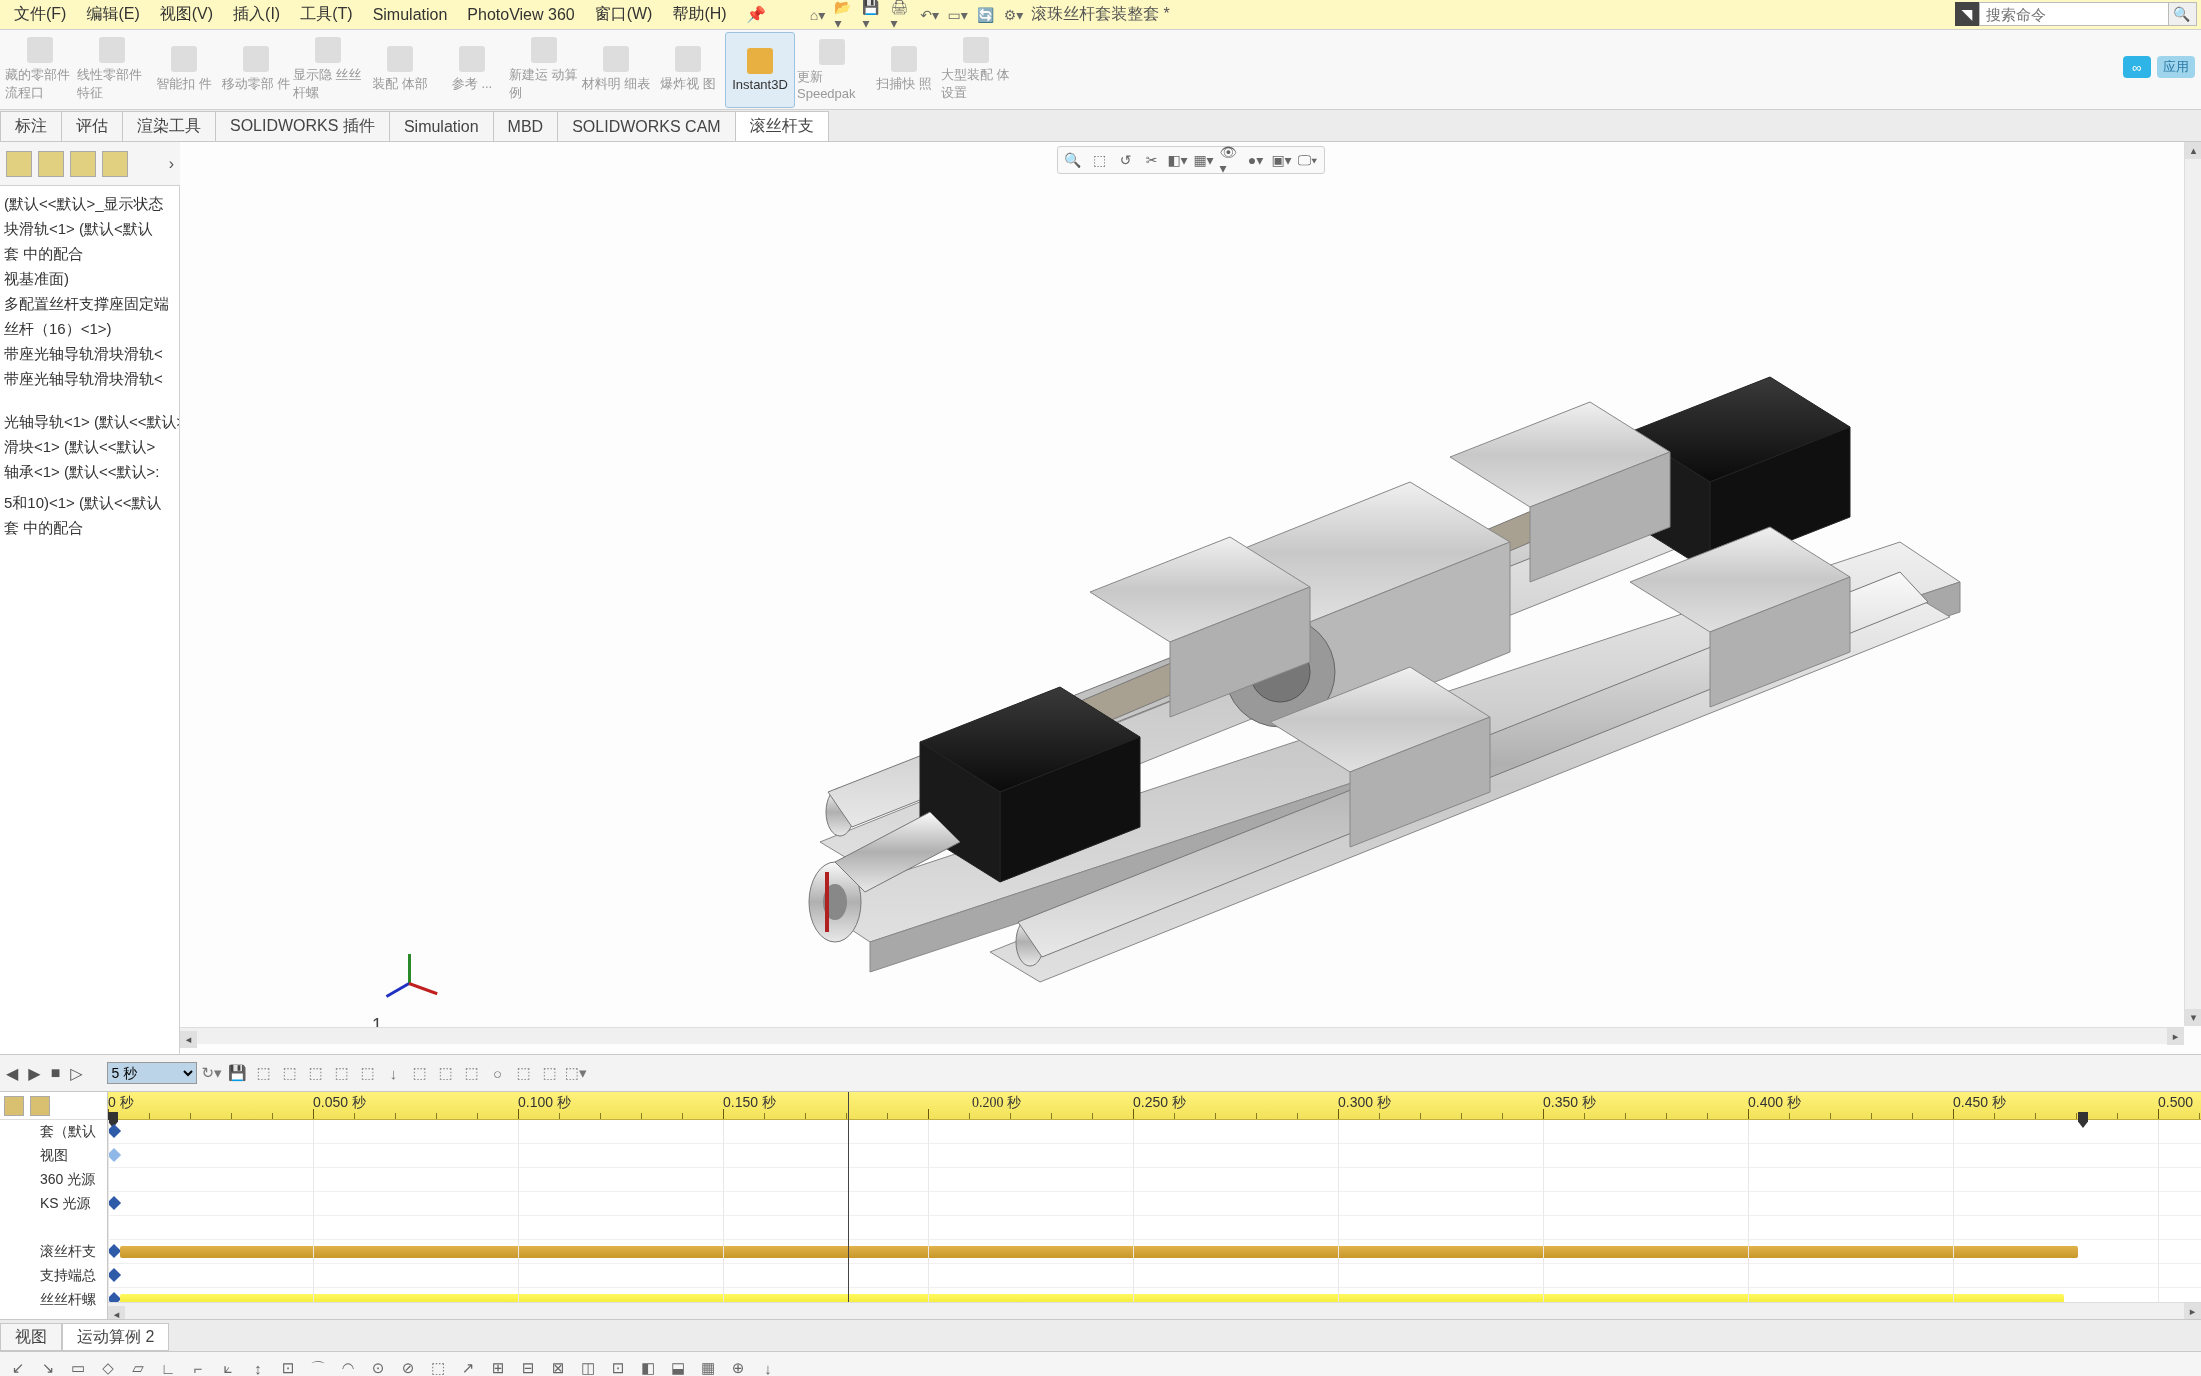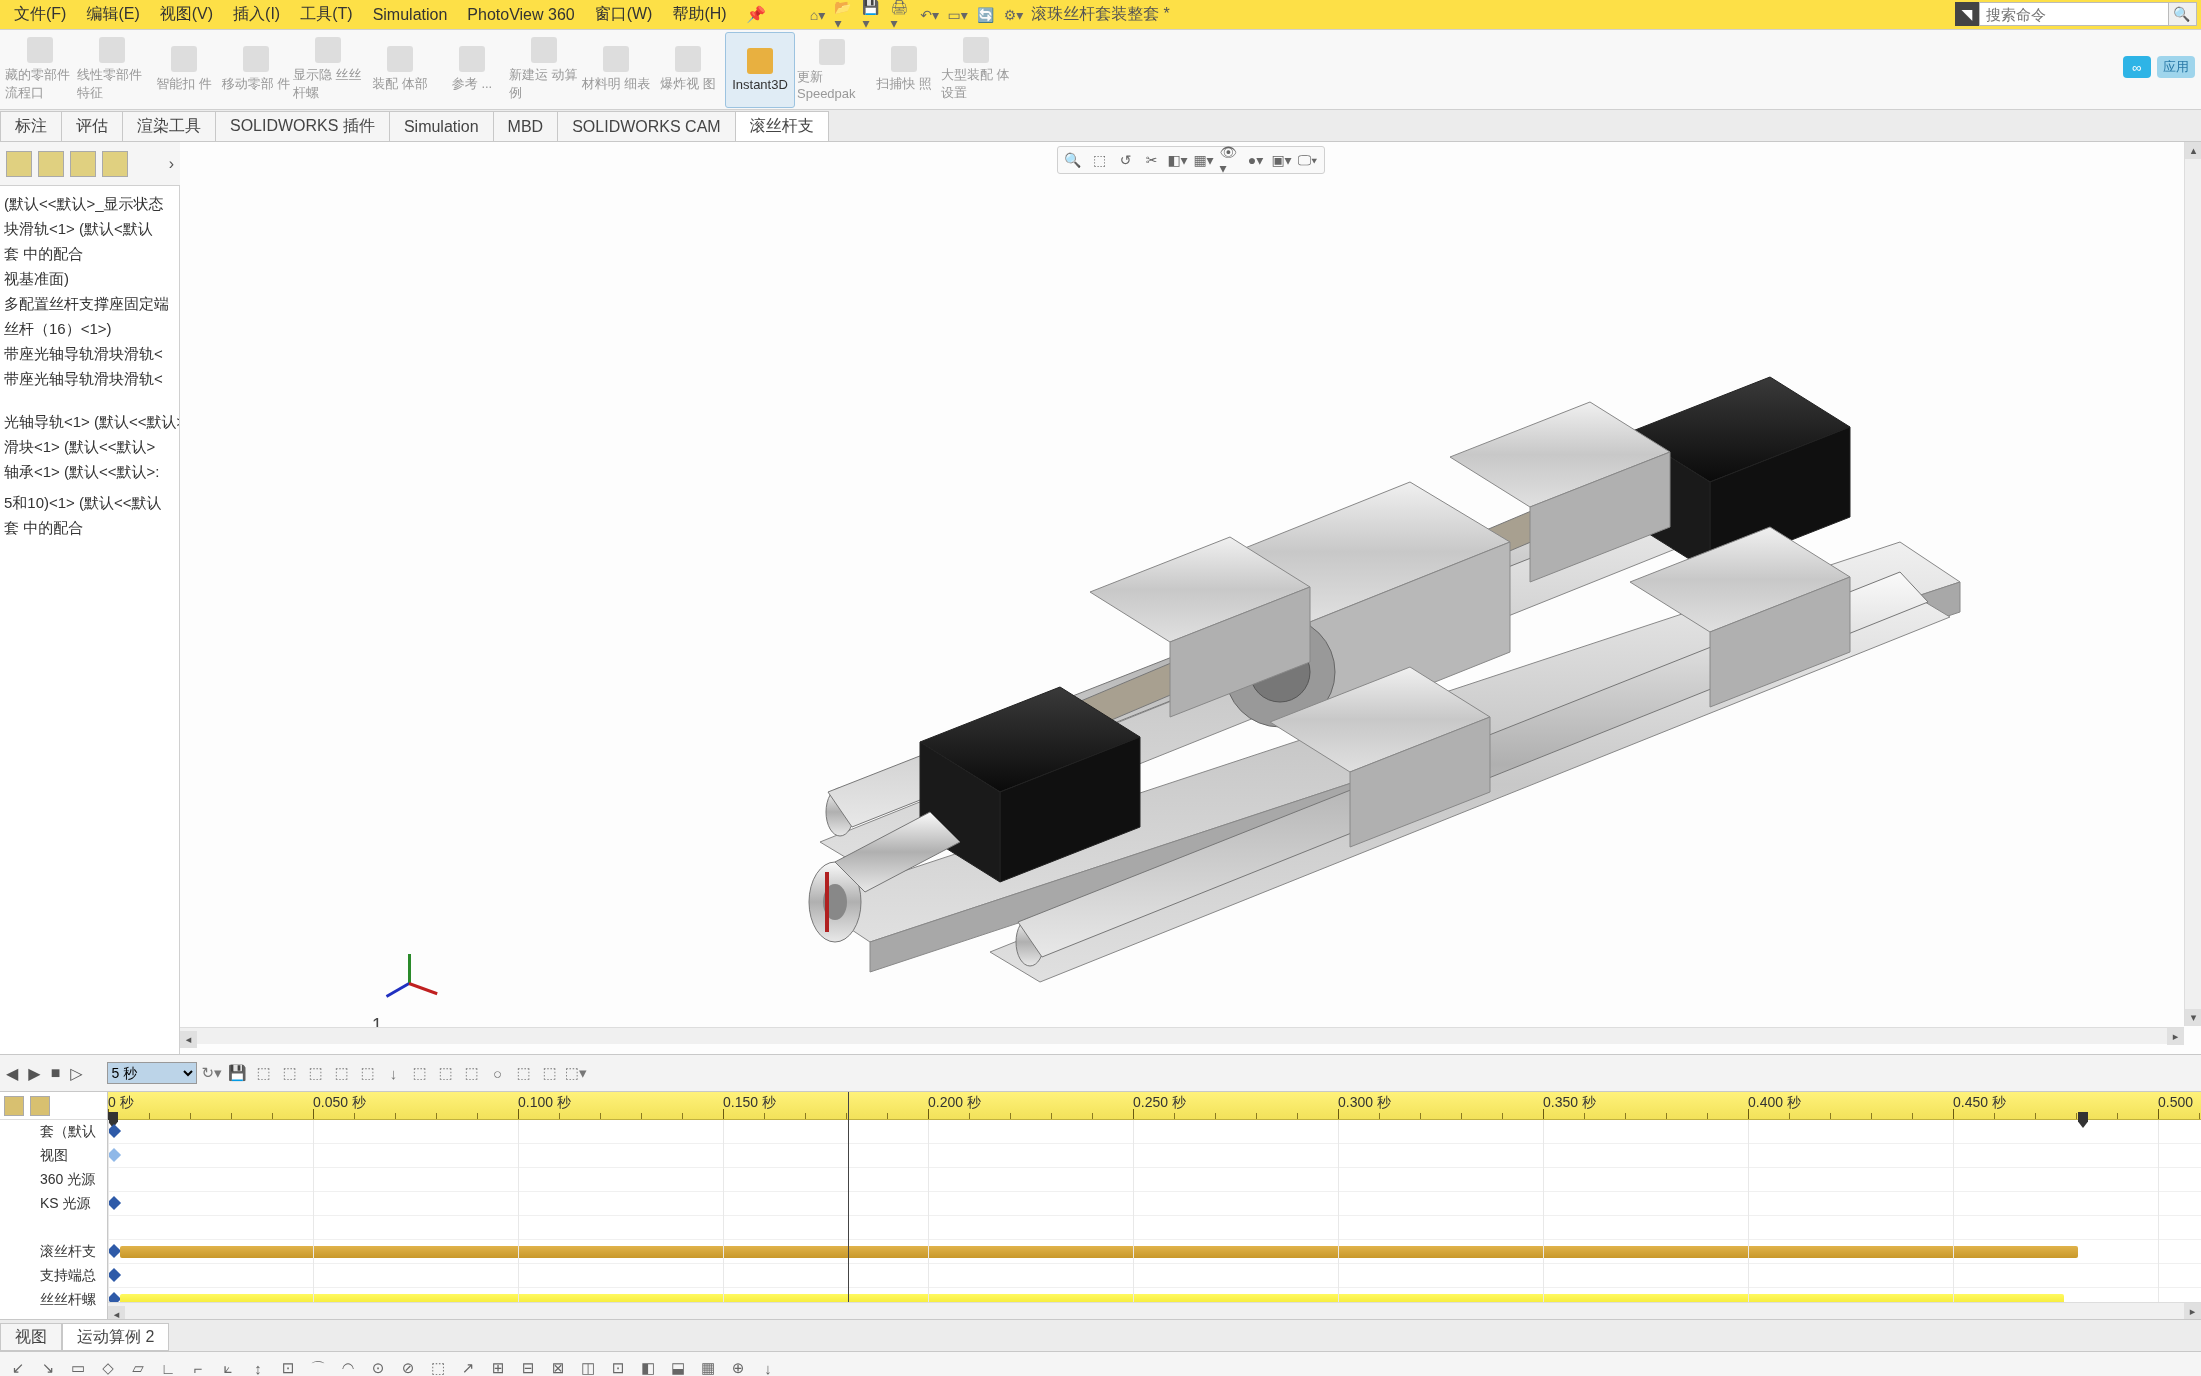--- a/index.html
+++ b/index.html
@@ -1,19 +1,19 @@
 <!DOCTYPE html>
 <html><head>
 <meta charset="utf-8">
 <style>
 * { margin: 0; padding: 0; box-sizing: border-box; font-family: "Microsoft YaHei", Arial, sans-serif; }
 body { width: 2201px; height: 1376px; background: #fff; overflow: hidden; font-size: 17px; }
 
 
-.menu-bar { height: 30px; background: #fde047; display: flex; align-items: center; padding: 0 4px; border-bottom: 1px solid #d0d0d0; position: relative; }
+.menu-bar { height: 30px; background: #fef9c3; display: flex; align-items: center; padding: 0 4px; border-bottom: 1px solid #d0d0d0; position: relative; }
 .menu-bar .menu { padding: 0 10px; height: 28px; display: flex; align-items: center; cursor: pointer; font-size: 16px; color: #333; }
 .menu-bar .qat { display: flex; align-items: center; gap: 6px; margin-left: 30px; }
 .menu-bar .qat .icon { width: 22px; height: 22px; display: flex; align-items: center; justify-content: center; color: #666; font-size: 14px; cursor: pointer; }
 .menu-bar .doc-title { position: absolute; left: 50%; transform: translateX(-50%); font-size: 16px; color: #555; }
 .menu-bar .search-wrap { position: absolute; right: 4px; top: 2px; display: flex; align-items: center; }
 .menu-bar .search-wrap .sicon { width: 24px; height: 24px; background: #444; color: #fff; display: flex; align-items: center; justify-content: center; font-size: 14px; }
 .menu-bar .search-wrap input { width: 190px; height: 24px; border: 1px solid #bbb; padding: 0 6px; font-size: 15px; background: #fff; }
 .menu-bar .search-wrap .go { width: 28px; height: 24px; border: 1px solid #bbb; border-left: none; background: #f0f0f0; font-size: 14px; cursor: pointer; }
 
 
@@ -405,21 +405,21 @@
         <div class="minor" style="left: 451px;"></div>
         <div class="minor" style="left: 492px;"></div>
         <div class="minor" style="left: 533px;"></div>
         <div class="minor" style="left: 574px;"></div>
         <span class="tick" style="left: 615px;">0.150 秒</span>
         <div class="major" style="left: 615px;"></div>
         <div class="minor" style="left: 656px;"></div>
         <div class="minor" style="left: 697px;"></div>
         <div class="minor" style="left: 738px;"></div>
         <div class="minor" style="left: 779px;"></div>
-        <span class="tick" style="left: 820px;">0.200 秒</span>
+        <span class="tick" style="left: 864px; font-family: Liberation Serif, serif;">0.200 秒</span>
         <div class="major" style="left: 820px;"></div>
         <div class="minor" style="left: 861px;"></div>
         <div class="minor" style="left: 902px;"></div>
         <div class="minor" style="left: 943px;"></div>
         <div class="minor" style="left: 984px;"></div>
         <span class="tick" style="left: 1025px;">0.250 秒</span>
         <div class="major" style="left: 1025px;"></div>
         <div class="minor" style="left: 1066px;"></div>
         <div class="minor" style="left: 1107px;"></div>
         <div class="minor" style="left: 1148px;"></div>

